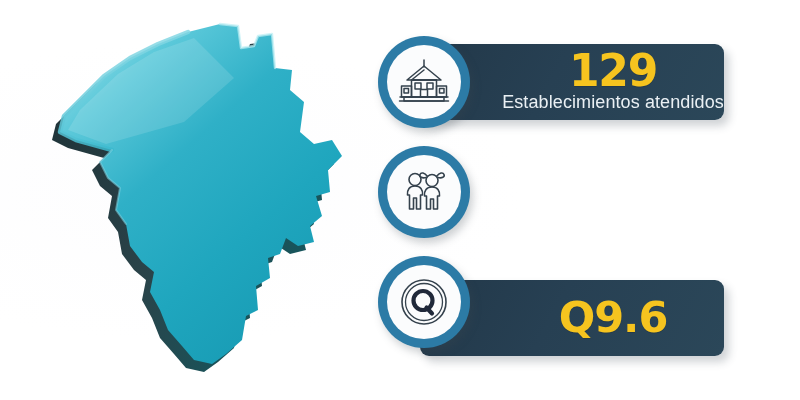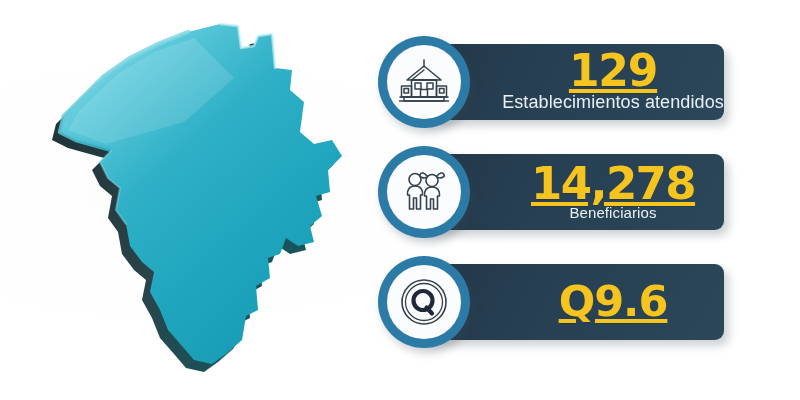--- a/index.html
+++ b/index.html
@@ -48,21 +48,21 @@
     position: absolute;
     left: 42px;
     width: 304px;
     height: 76px;
     border-radius: 9px;
     background: linear-gradient(118deg, #223849 0%, #274053 44%, #2b4759 100%);
     box-shadow: 5px 6px 9px rgba(60,72,82,0.24);
   }
   .stat-card.c1 { top: 8px; }
   .stat-card.c2 { top: 118px; }
-  .stat-card.c3 { top: 228px; }
+  .stat-card.c3 { top: 244px; }
 
   .card-text {
     position: absolute;
     left: 92px;
     right: 10px;
     top: 0;
     bottom: 0;
     display: flex;
     flex-direction: column;
     align-items: center;
@@ -70,21 +70,20 @@
   }
   .stat-value {
     font-family: "DejaVu Sans", sans-serif;
     font-weight: bold;
     color: #f6c41f;
     font-size: 44px;
     line-height: 0.92;
     letter-spacing: -1.2px;
     margin: 0 0 1px 0;
     text-shadow: 0 1px 0 rgba(0,0,0,0.12);
-    text-decoration: underline;
   }
   .stat-card.c2 .stat-value { font-size: 45px; letter-spacing: -1.6px; }
   .stat-card.c3 .stat-value { font-size: 43px; letter-spacing: -1.0px; }
   .stat-label {
     font-family: "Liberation Sans", sans-serif;
     color: #eaf0f4;
     font-size: 15px;
     line-height: 1.1;
     letter-spacing: 0.1px;
     white-space: nowrap;
@@ -220,26 +219,20 @@
             <rect x="41.5" y="30.5" width="4.5" height="4.5"></rect>
 
             <line x1="2" y1="39" x2="50" y2="39"></line>
             <rect x="6" y="39" width="40" height="4"></rect>
             <line x1="1.5" y1="43" x2="50.5" y2="43"></line>
           </g>
         </svg>
       </div>
     </div>
 
-    <div class="stat-card c2">
-      <div class="card-text">
-        <div class="stat-value">14,278</div>
-        <div class="stat-label">Beneficiarios</div>
-      </div>
-    </div>
     <div class="badge" style="top:110px;">
       <div class="badge-inner">
         <svg width="50" height="50" viewBox="0 0 50 50">
           <g fill="none" stroke="#35424d" stroke-width="1.6" stroke-linejoin="round" stroke-linecap="round">
 
             <circle cx="16" cy="12.5" r="6"></circle>
             <path d="M 16 19 C 10.5 19 8 22.5 8.5 28 L 10.5 28 L 10.5 42 L 14.5 42 L 14.5 31 L 17.5 31 L 17.5 42 L 21.5 42 L 21.5 28 L 23.5 28 C 24 22.5 21.5 19 16 19 Z"></path>
 
             <circle cx="33" cy="13.5" r="6"></circle>
             <path d="M 33 20 C 27.5 20 25 23.5 25.5 29 L 27.5 29 L 27.5 42 L 31.5 42 L 31.5 32 L 34.5 32 L 34.5 42 L 38.5 42 L 38.5 29 L 40.5 29 C 41 23.5 38.5 20 33 20 Z"></path>

